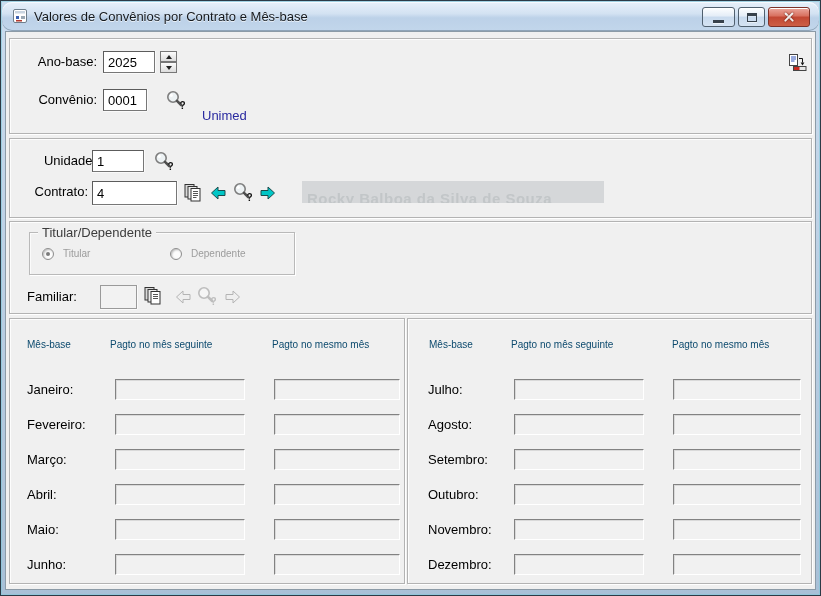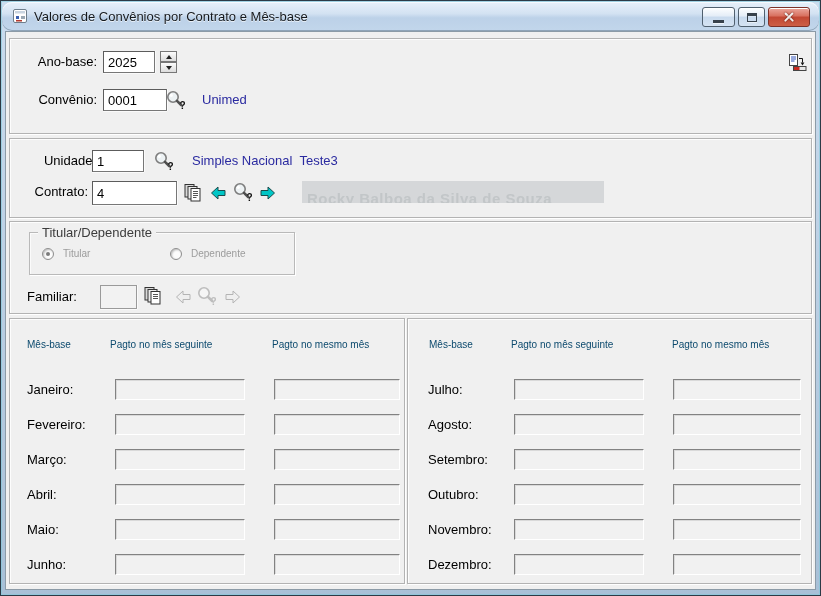--- a/index.html
+++ b/index.html
@@ -52,21 +52,21 @@
     position:absolute;background:#F0F0F0;
     border:1px solid #B3B3B3;box-shadow:inset 1px 1px 0 #FDFDFD, 1px 1px 0 #FFFFFF;
   }
   .p1{left:3px;top:6px;width:803px;height:96px;}
   .p2{left:3px;top:106px;width:803px;height:80px;}
   .p3{left:3px;top:189px;width:803px;height:93px;}
   .pbl{left:3px;top:286px;width:396px;height:266px;}
   .pbr{left:401px;top:286px;width:405px;height:266px;}
   .lbl{position:absolute;font-size:13px;color:#000;height:22px;line-height:22px;white-space:nowrap;}
   .lbl.r{text-align:right;}
-  .bluetext{position:absolute;font-size:13px;height:22px;line-height:22px;color:#2A2AA0;white-space:pre;}
+  .bluetext{position:absolute;font-size:13px;height:22px;line-height:22px;color:#2A2AA0;white-space:pre;margin-top:16px;}
   .tin{
     position:absolute;height:22px;background:#FFF;
     border:1px solid #777;border-top-color:#5C5C5C;border-left-color:#5C5C5C;
     box-shadow:0 1px 0 #FAFAFA, 1px 0 0 #FAFAFA;
     padding:0 4px;font-family:"Liberation Sans",sans-serif;font-size:13px;color:#000;outline:none;
   }
   .tin.dis{background:#F2F2F2;border-color:#9A9A9A;}
   
   .spin{position:absolute;width:17px;height:22px;}
   .sb{
@@ -153,21 +153,21 @@
       <span class="spin" style="left:150px;top:12px;">
         <span class="sb up">
             <span class="tri-up"></span>
           </span>
         <span class="sb dn">
             <span class="tri-dn"></span>
           </span>
       </span>
 
       <span class="lbl r" style="left:7px;top:50px;width:80px;">Convênio:</span>
-      <input class="tin" style="left: 93px; top: 50px; width: 64px;" value="0001">
+      <input class="tin" style="left: 93px; top: 50px; width: 44px;" value="0001">
       <span class="icon" style="left:155px;top:51px;">
         <svg width="22" height="20" viewBox="0 0 22 20">
           <circle cx="8" cy="7" r="5.2" fill="#EDF2F4" stroke="#7E7E7E" stroke-width="1.6"></circle>
           <circle cx="6.3" cy="5.3" r="1.6" fill="#FFFFFF"></circle>
           <path d="M12 10.8 L16.2 15" stroke="#4F4F4F" stroke-width="2.6" stroke-linecap="round"></path>
           <text x="14.5" y="19" font-size="10" font-weight="bold" fill="#111" font-family="Liberation Sans">?</text>
         </svg>
       </span>
       <span class="bluetext" style="left:192px;top:50px;">Unimed</span>
 
@@ -189,21 +189,20 @@
       <span class="lbl r" style="left:10px;top:11px;width:76px;">Unidade:</span>
       <input class="tin" style="left: 82px; top: 11px; width: 52px;" value="1">
       <span class="icon" style="left:143px;top:12px;">
         <svg width="22" height="20" viewBox="0 0 22 20">
           <circle cx="8" cy="7" r="5.2" fill="#EDF2F4" stroke="#7E7E7E" stroke-width="1.6"></circle>
           <circle cx="6.3" cy="5.3" r="1.6" fill="#FFFFFF"></circle>
           <path d="M12 10.8 L16.2 15" stroke="#4F4F4F" stroke-width="2.6" stroke-linecap="round"></path>
           <text x="14.5" y="19" font-size="10" font-weight="bold" fill="#111" font-family="Liberation Sans">?</text>
         </svg>
       </span>
-      <span class="bluetext" style="left:182px;top:11px;">Simples Nacional  Teste3</span>
 
       <span class="lbl r" style="left:2px;top:42px;width:76px;">Contrato:</span>
       <input class="tin" style="left: 82px; top: 42px; width: 85px; height: 24px;" value="4">
       <span class="icon" style="left:173px;top:44px;">
         <svg width="21" height="20" viewBox="0 0 21 20">
           <rect x="2" y="1.5" width="9" height="12.5" fill="#D9D9D9" stroke="#333"></rect>
           <rect x="5" y="3.5" width="9" height="12.5" fill="#ECECEC" stroke="#333"></rect>
           <rect x="8" y="5.5" width="9" height="12.5" fill="#FFFFFF" stroke="#333"></rect>
           <line x1="10" y1="8.5" x2="15" y2="8.5" stroke="#555"></line>
           <line x1="10" y1="10.5" x2="15" y2="10.5" stroke="#555"></line>

